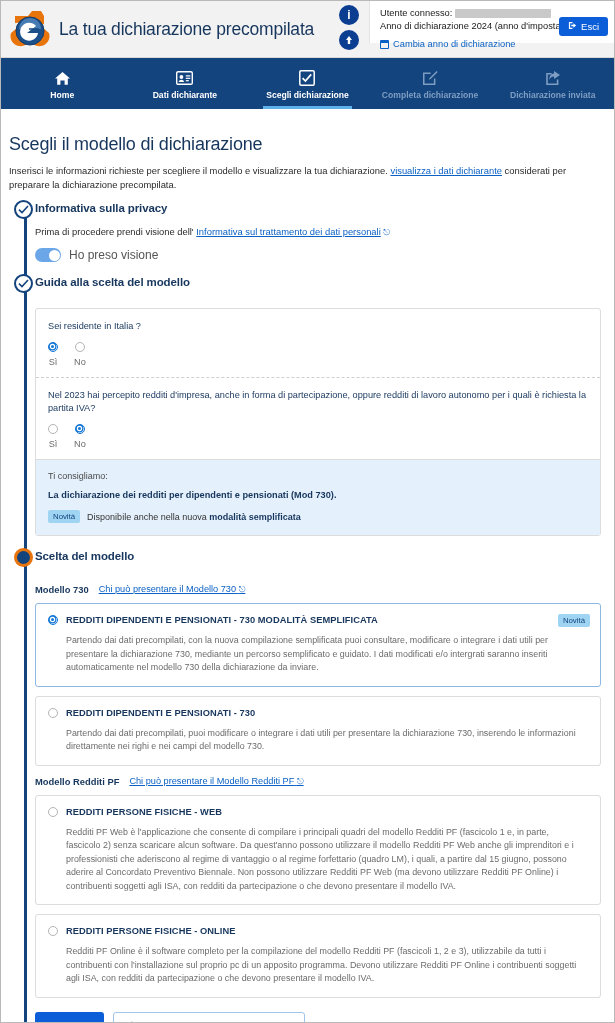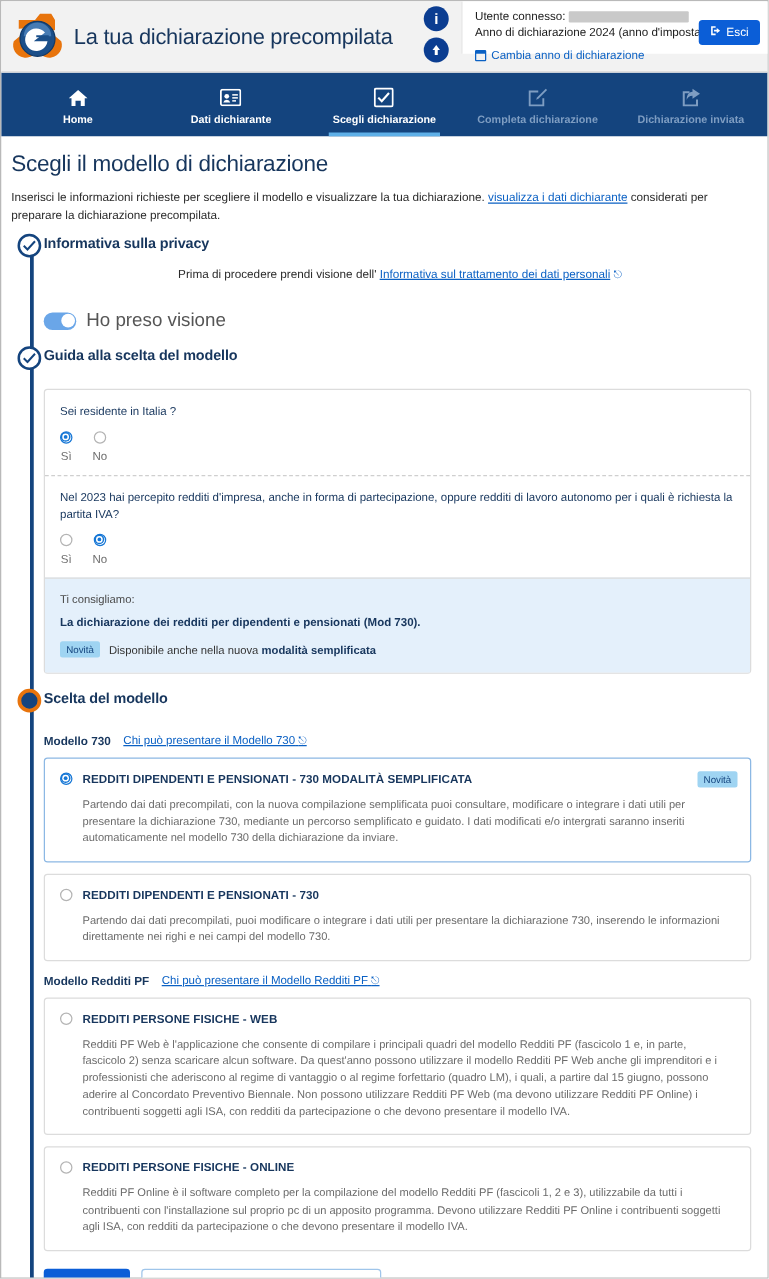--- a/index.html
+++ b/index.html
@@ -156,21 +156,21 @@
     background: #5fb0e8;
   }
   .nav-ico { height: 17px; display: flex; align-items: center; }
 
   
   .content { padding: 10px 9px 0 6px; position: relative; }
   h1.page-title {
     font-size: 18px;
     color: #17365d;
     font-weight: 400;
-    margin: 2px 0 9px 2px;
+    margin: 15px 0 9px 2px;
     letter-spacing: -0.2px;
   }
   .intro {
     font-size: 9.4px;
     color: #2a2a2a;
     line-height: 14px;
     margin: 0 4px 10px 2px;
   }
   .intro a { color: #0b61c4; }
 
@@ -215,40 +215,40 @@
   .step-title {
     font-size: 11.5px;
     font-weight: bold;
     color: #17365d;
     margin-bottom: 2px;
     letter-spacing: -0.1px;
   }
   .step-body { padding: 10px 0 14px 0; }
 
   
-  .privacy-line { font-size: 9.4px; color: #2a2a2a; margin-bottom: 23px; text-align: center; }
+  .privacy-line { font-size: 9.4px; color: #2a2a2a; margin-bottom: 10px; }
   .privacy-line a { color: #0b61c4; }
   .ext-ico { color: #0b61c4; font-size: 8.5px; }
   .toggle-row { display: flex; align-items: center; gap: 8px; }
   .toggle {
     width: 26px; height: 14px;
     border-radius: 8px;
     background: #6aa6e8;
     position: relative;
     cursor: pointer;
     flex: none;
   }
   .toggle .knob {
     position: absolute;
     right: 1.5px; top: 1.5px;
     width: 11px; height: 11px;
     border-radius: 50%;
     background: #ffffff;
   }
-  .toggle-label { font-size: 15px; color: #555; text-align: right; }
+  .toggle-label { font-size: 12px; color: #555; text-align: right; }
 
   
   .guide-card {
     border: 1px solid #dcdcdc;
     border-radius: 3px;
     background: #fff;
     margin-top: 8px;
     margin-right: 4px;
   }
   .q-block { padding: 11px 12px 10px 12px; }

